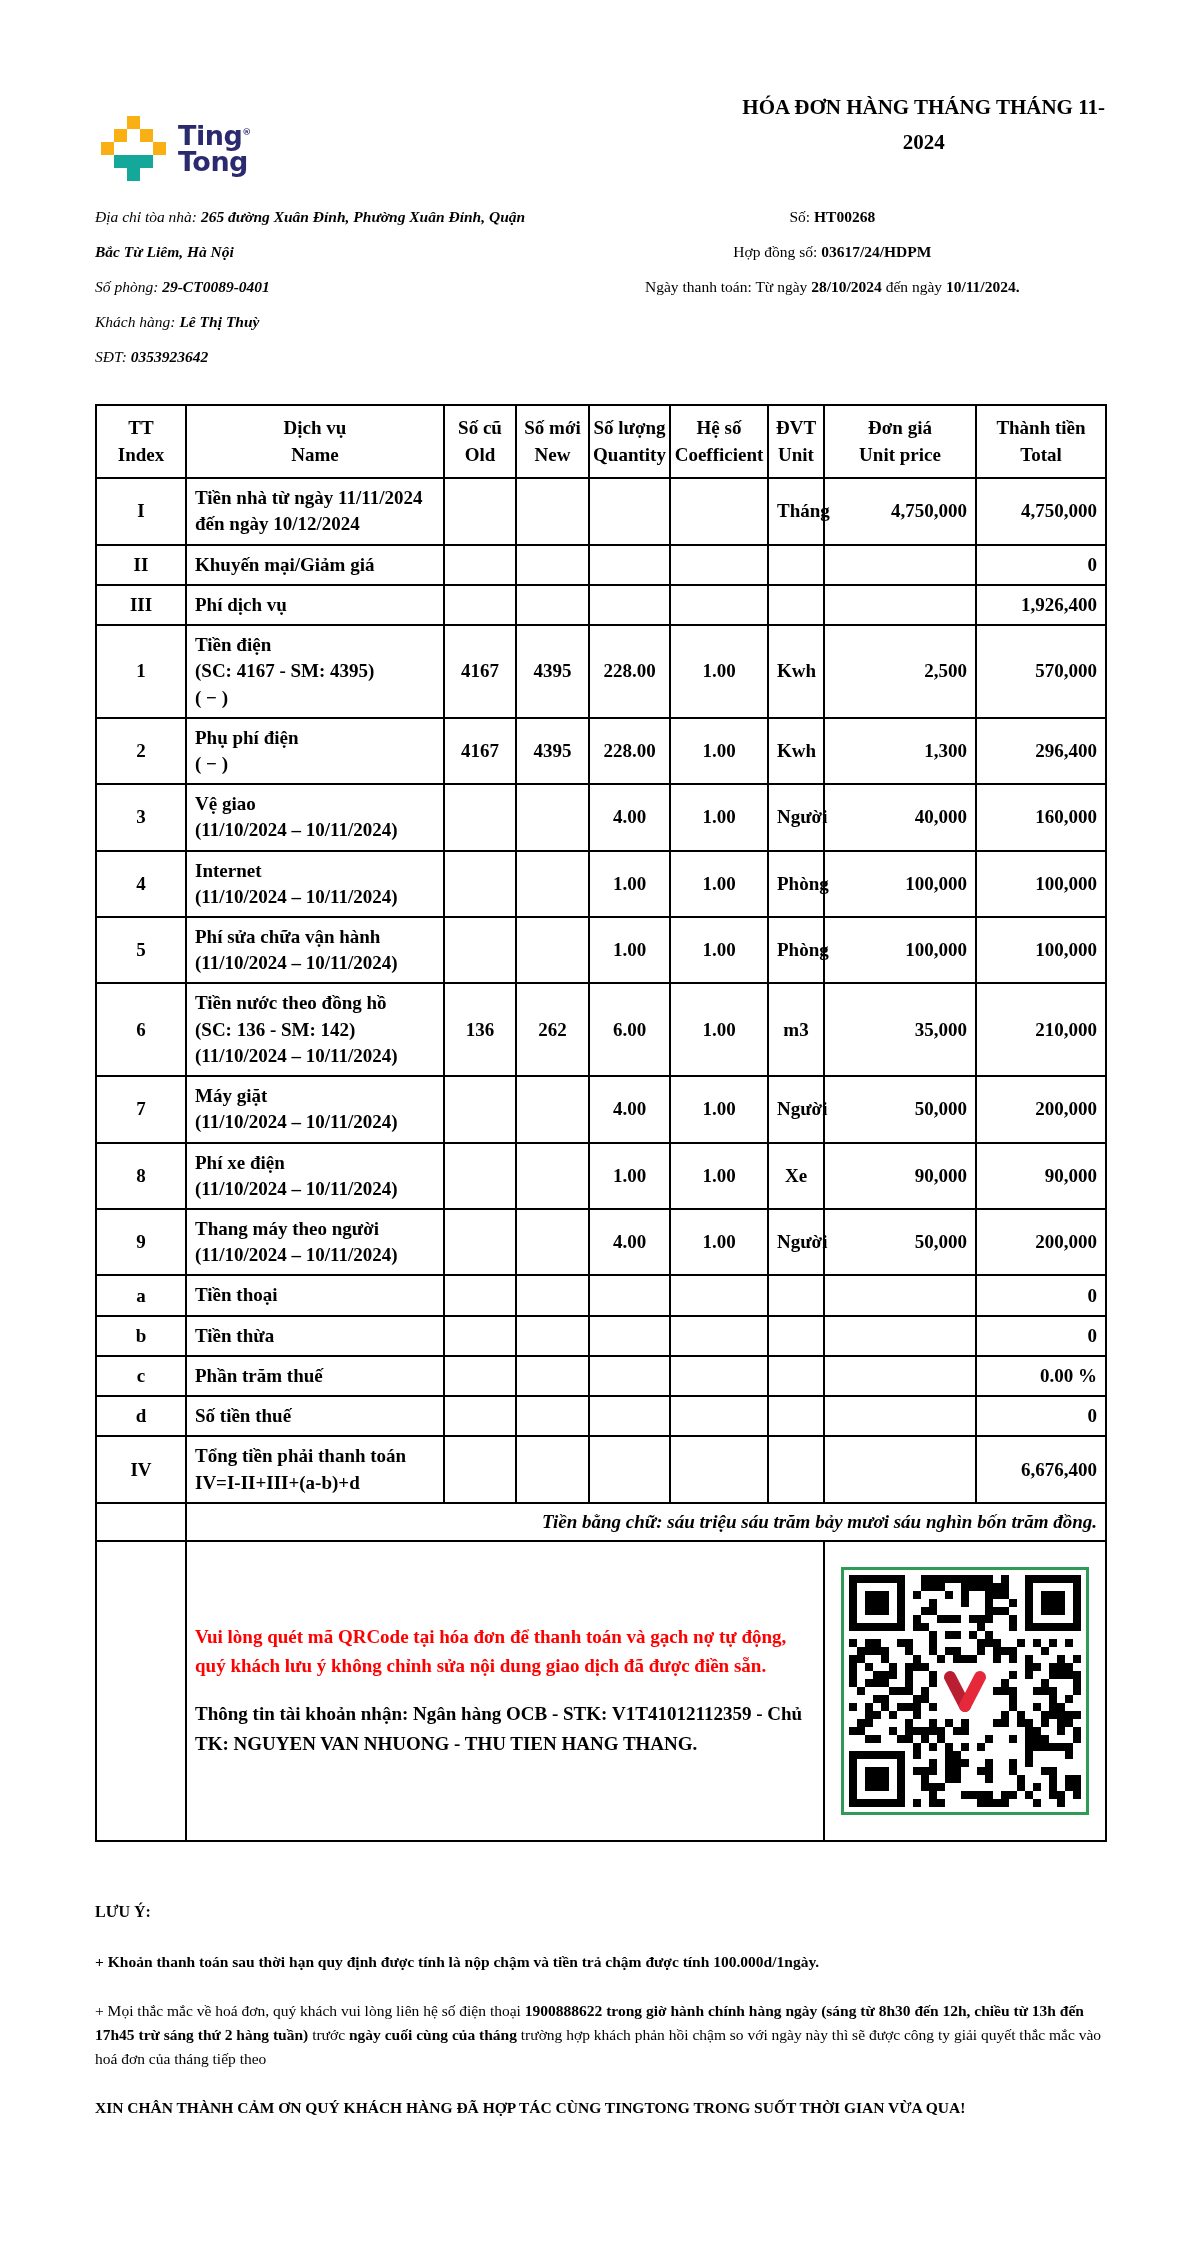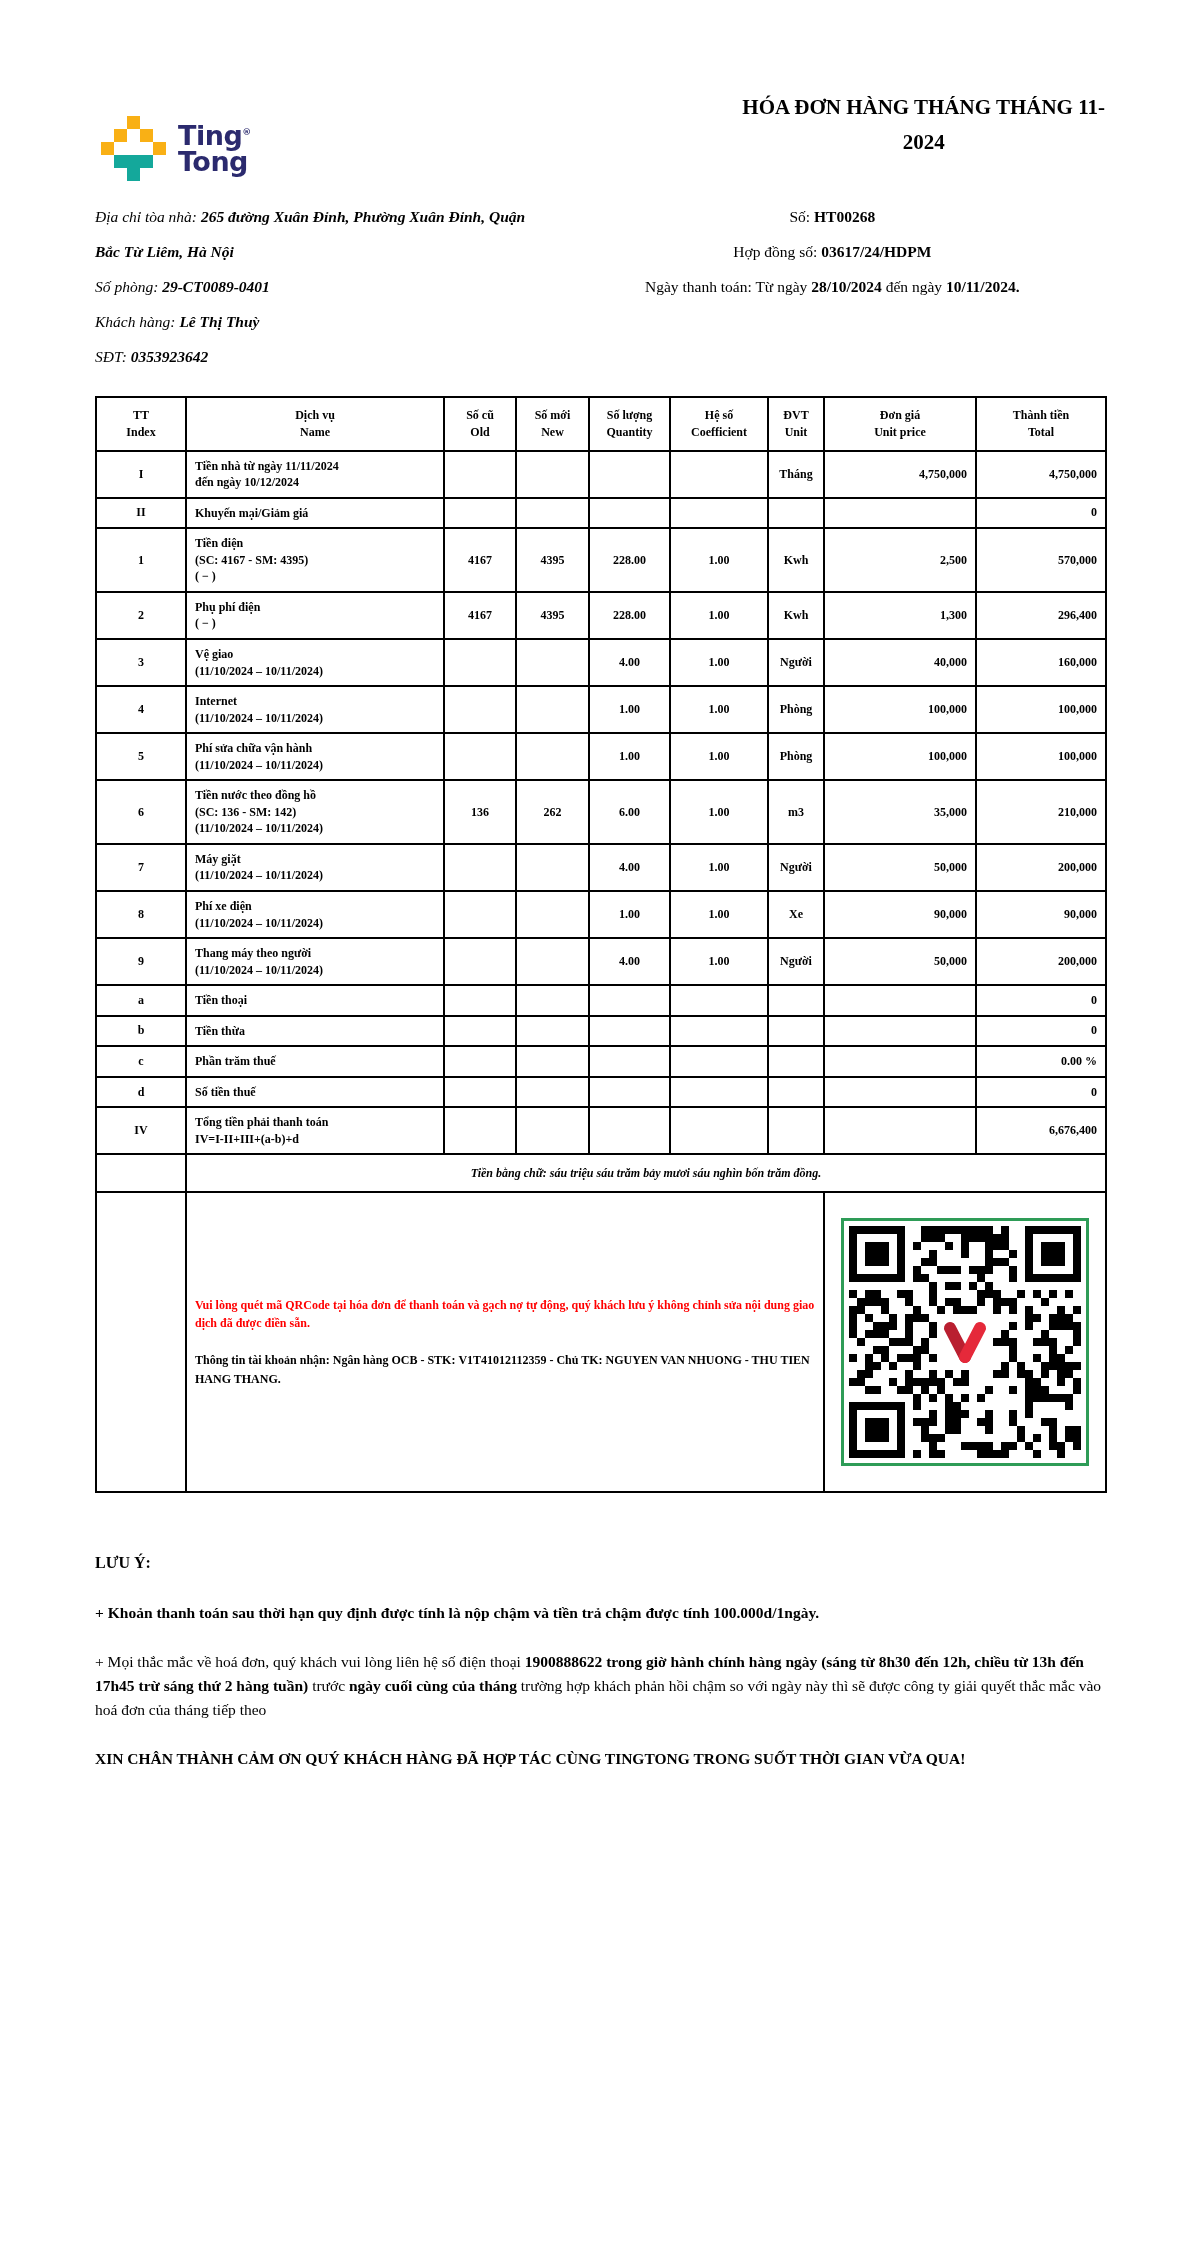--- a/index.html
+++ b/index.html
@@ -39,34 +39,34 @@
   .title{max-width:660px;text-align:center;font-weight:bold;font-size:21px;line-height:1.65;margin-top:4px;}
 
   
   .info{display:flex;justify-content:space-between;margin-top:18px;}
   .info-col{line-height:35px;}
   .info-left{width:46%;font-style:italic;}
   .info-right{width:54%;text-align:center;}
 
   
   table.inv{
-    border-collapse:collapse;width:1010px;margin-top:22px;table-layout:fixed;
-    font-size:12px;
+    border-collapse:collapse;width:1010px;margin-top:30px;table-layout:fixed;
+    font-size:19px;
     padding-left:40px;
   }
   table.inv th,table.inv td{
     border:2px solid #000;vertical-align:middle;padding:6px 8px;font-weight:bold;
   }
   table.inv thead th{text-align:center;padding:9px 2px;line-height:1.4;}
   td.c-index{text-align:center;}
   td.c-name{text-align:left;padding-left:13px;line-height:1.38;}
   td.c-num,td.c-unit{text-align:center;}
   td.c-price,td.c-total{text-align:right;padding-right:10px;}
   tr.words-row td{height:38px;}
-  td.words{text-align:center;padding-left:13px;font-weight:normal;}
+  td.words{text-align:right;padding-left:13px;font-weight:normal;}
   td.words .it{font-style:italic;}
   tr.qr-row{height:300px;}
   td.qr-text{font-weight:normal;text-align:left;padding:0 12px 0 37px;vertical-align:middle;}
   td.qr-text p{margin:0;}
   .red-note{color:var(--note-red);line-height:1.55;margin-bottom:18px !important;}
   .account{line-height:1.6;}
   td.qr-cell{padding:0;text-align:center;vertical-align:middle;}
   .qr-box{display:inline-block;border:3px solid var(--qr-border-green);padding:5px;background:#fff;line-height:0;}
 
   
@@ -192,20 +192,33 @@
             <td class="c-name">
               <div>Khuyến mại/Giảm giá</div>
             </td>
             <td class="c-num"></td>
             <td class="c-num"></td>
             <td class="c-num"></td>
             <td class="c-num"></td>
             <td class="c-unit"></td>
             <td class="c-price"></td>
             <td class="c-total">0</td>
+          </tr>
+          <tr>
+            <td class="c-index">III</td>
+            <td class="c-name">
+              <div>Phí dịch vụ</div>
+            </td>
+            <td class="c-num"></td>
+            <td class="c-num"></td>
+            <td class="c-num"></td>
+            <td class="c-num"></td>
+            <td class="c-unit"></td>
+            <td class="c-price"></td>
+            <td class="c-total">1,926,400</td>
           </tr>
           <tr>
             <td class="c-index">1</td>
             <td class="c-name">
               <div>Tiền điện</div>
               <div>(SC: 4167 - SM: 4395)</div>
               <div>( − )</div>
             </td>
             <td class="c-num">4167</td>
             <td class="c-num">4395</td>

